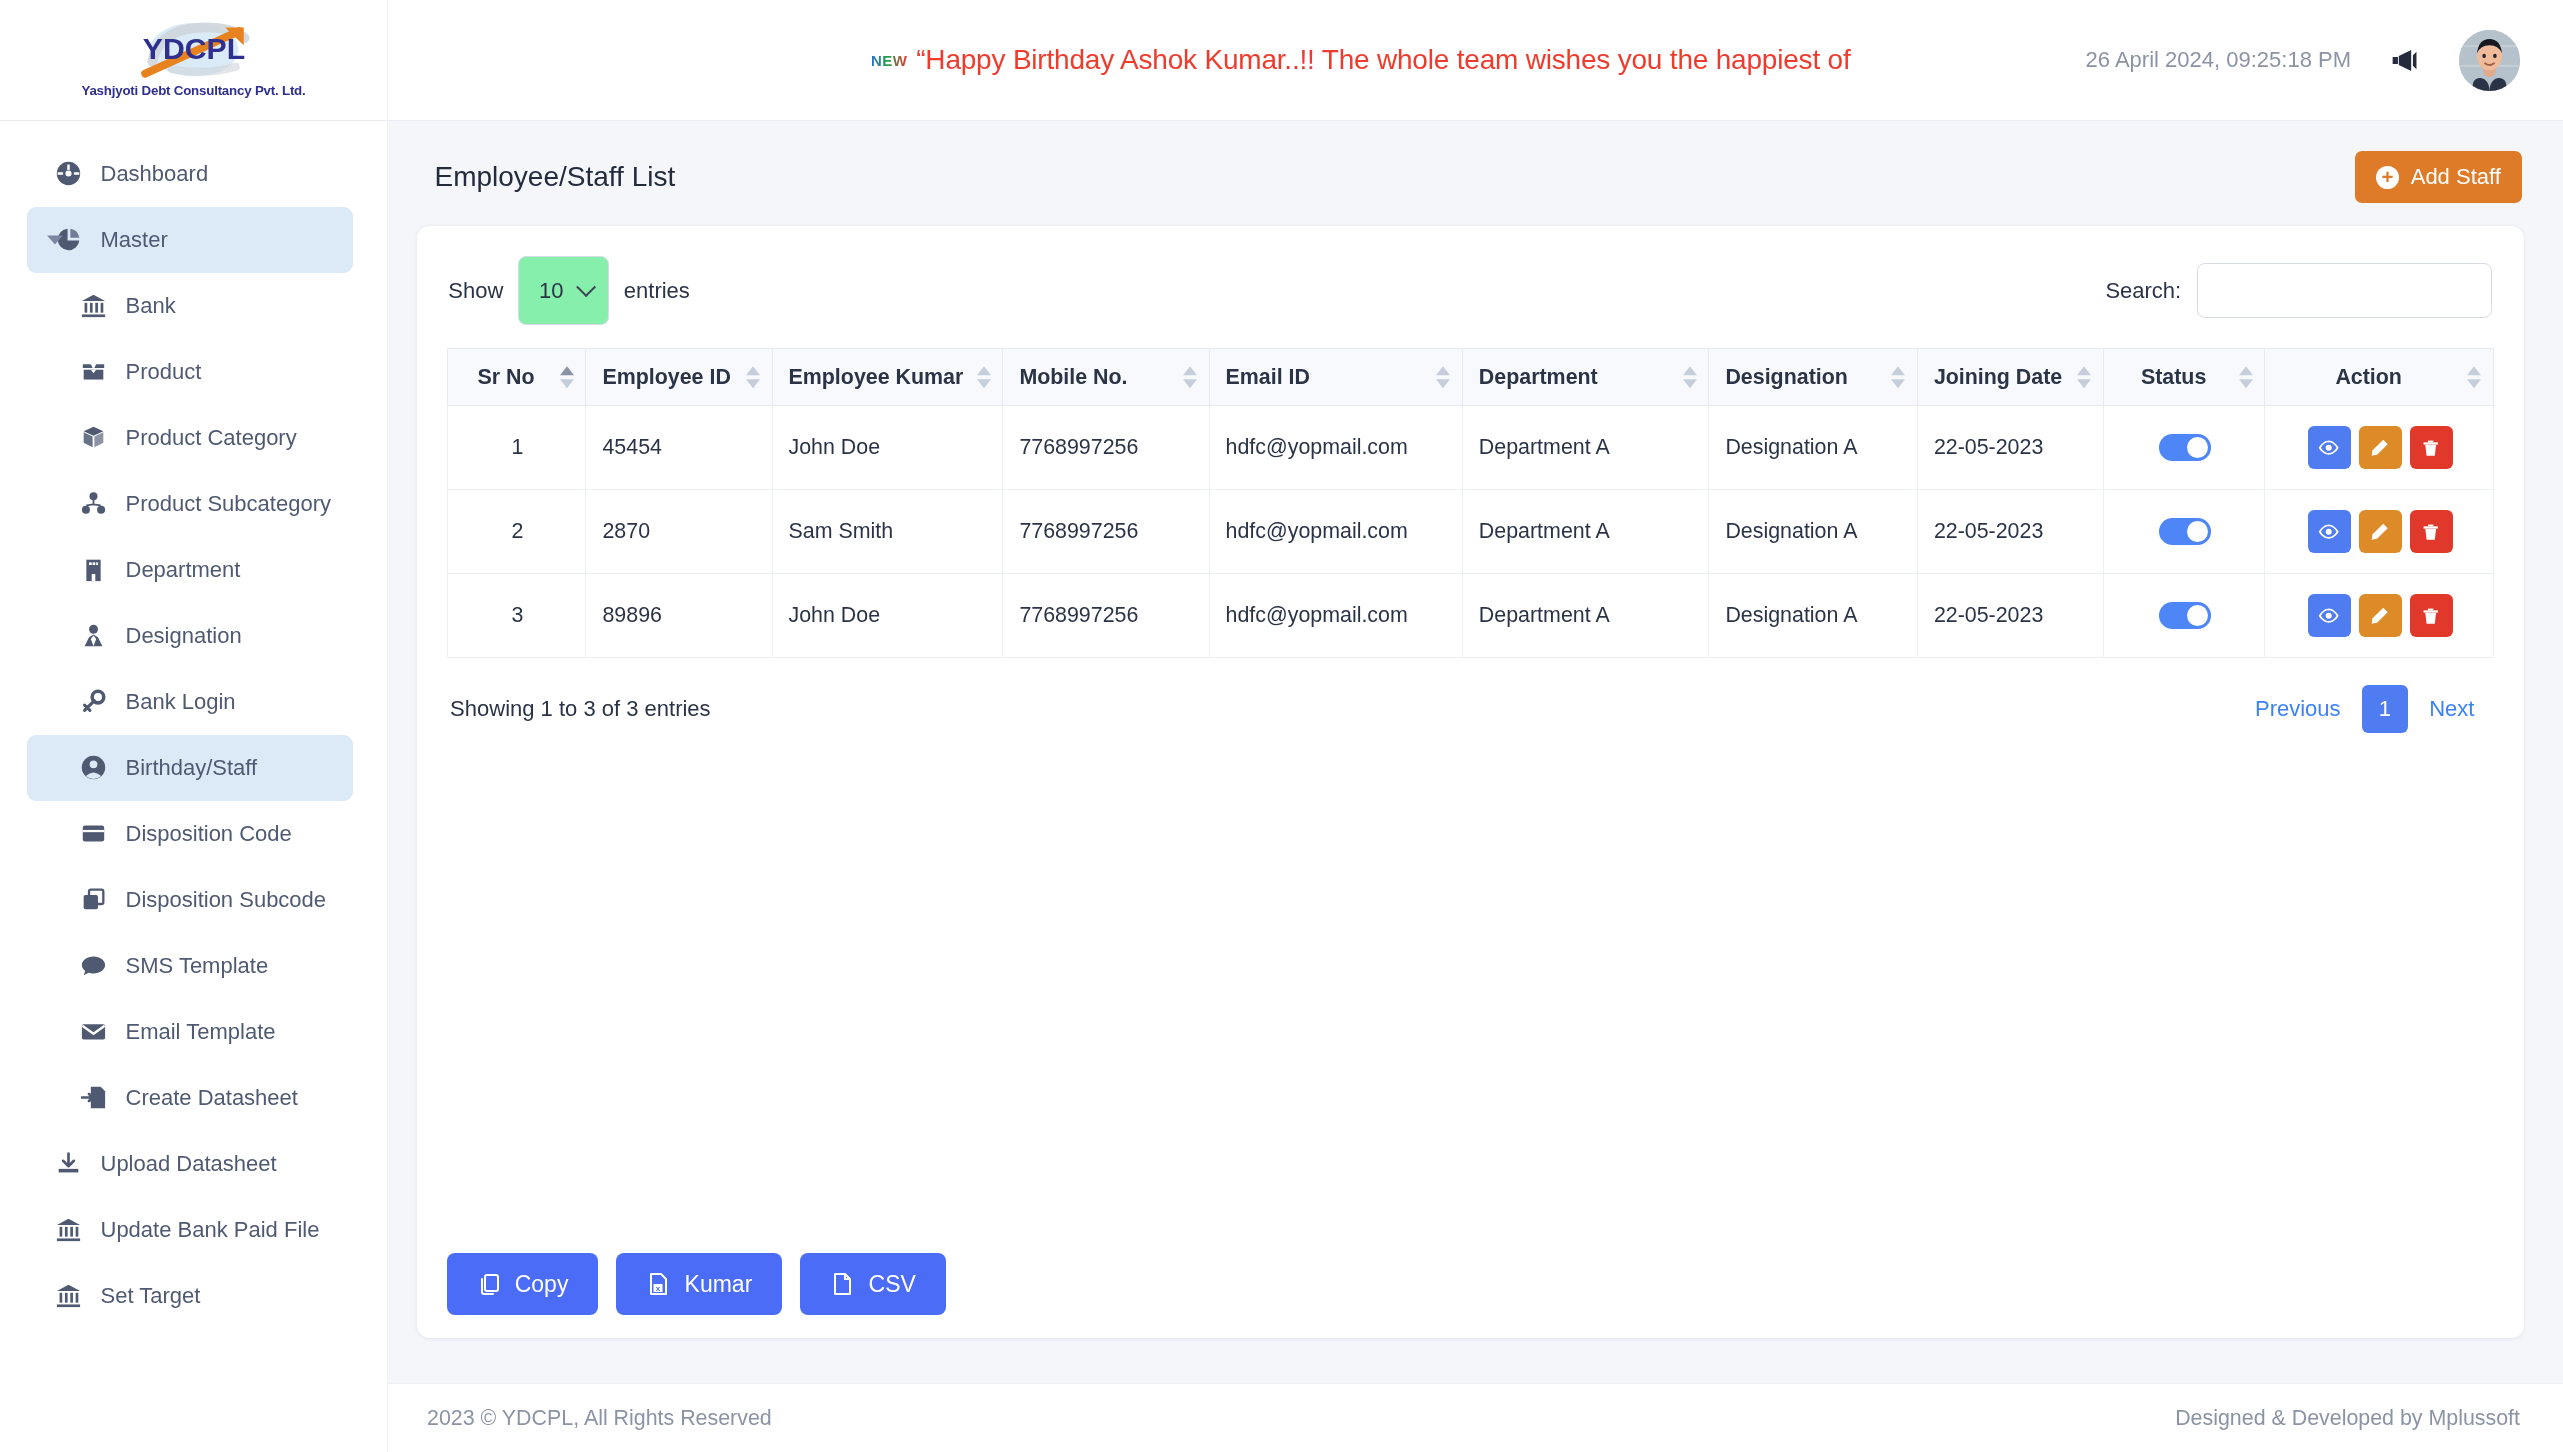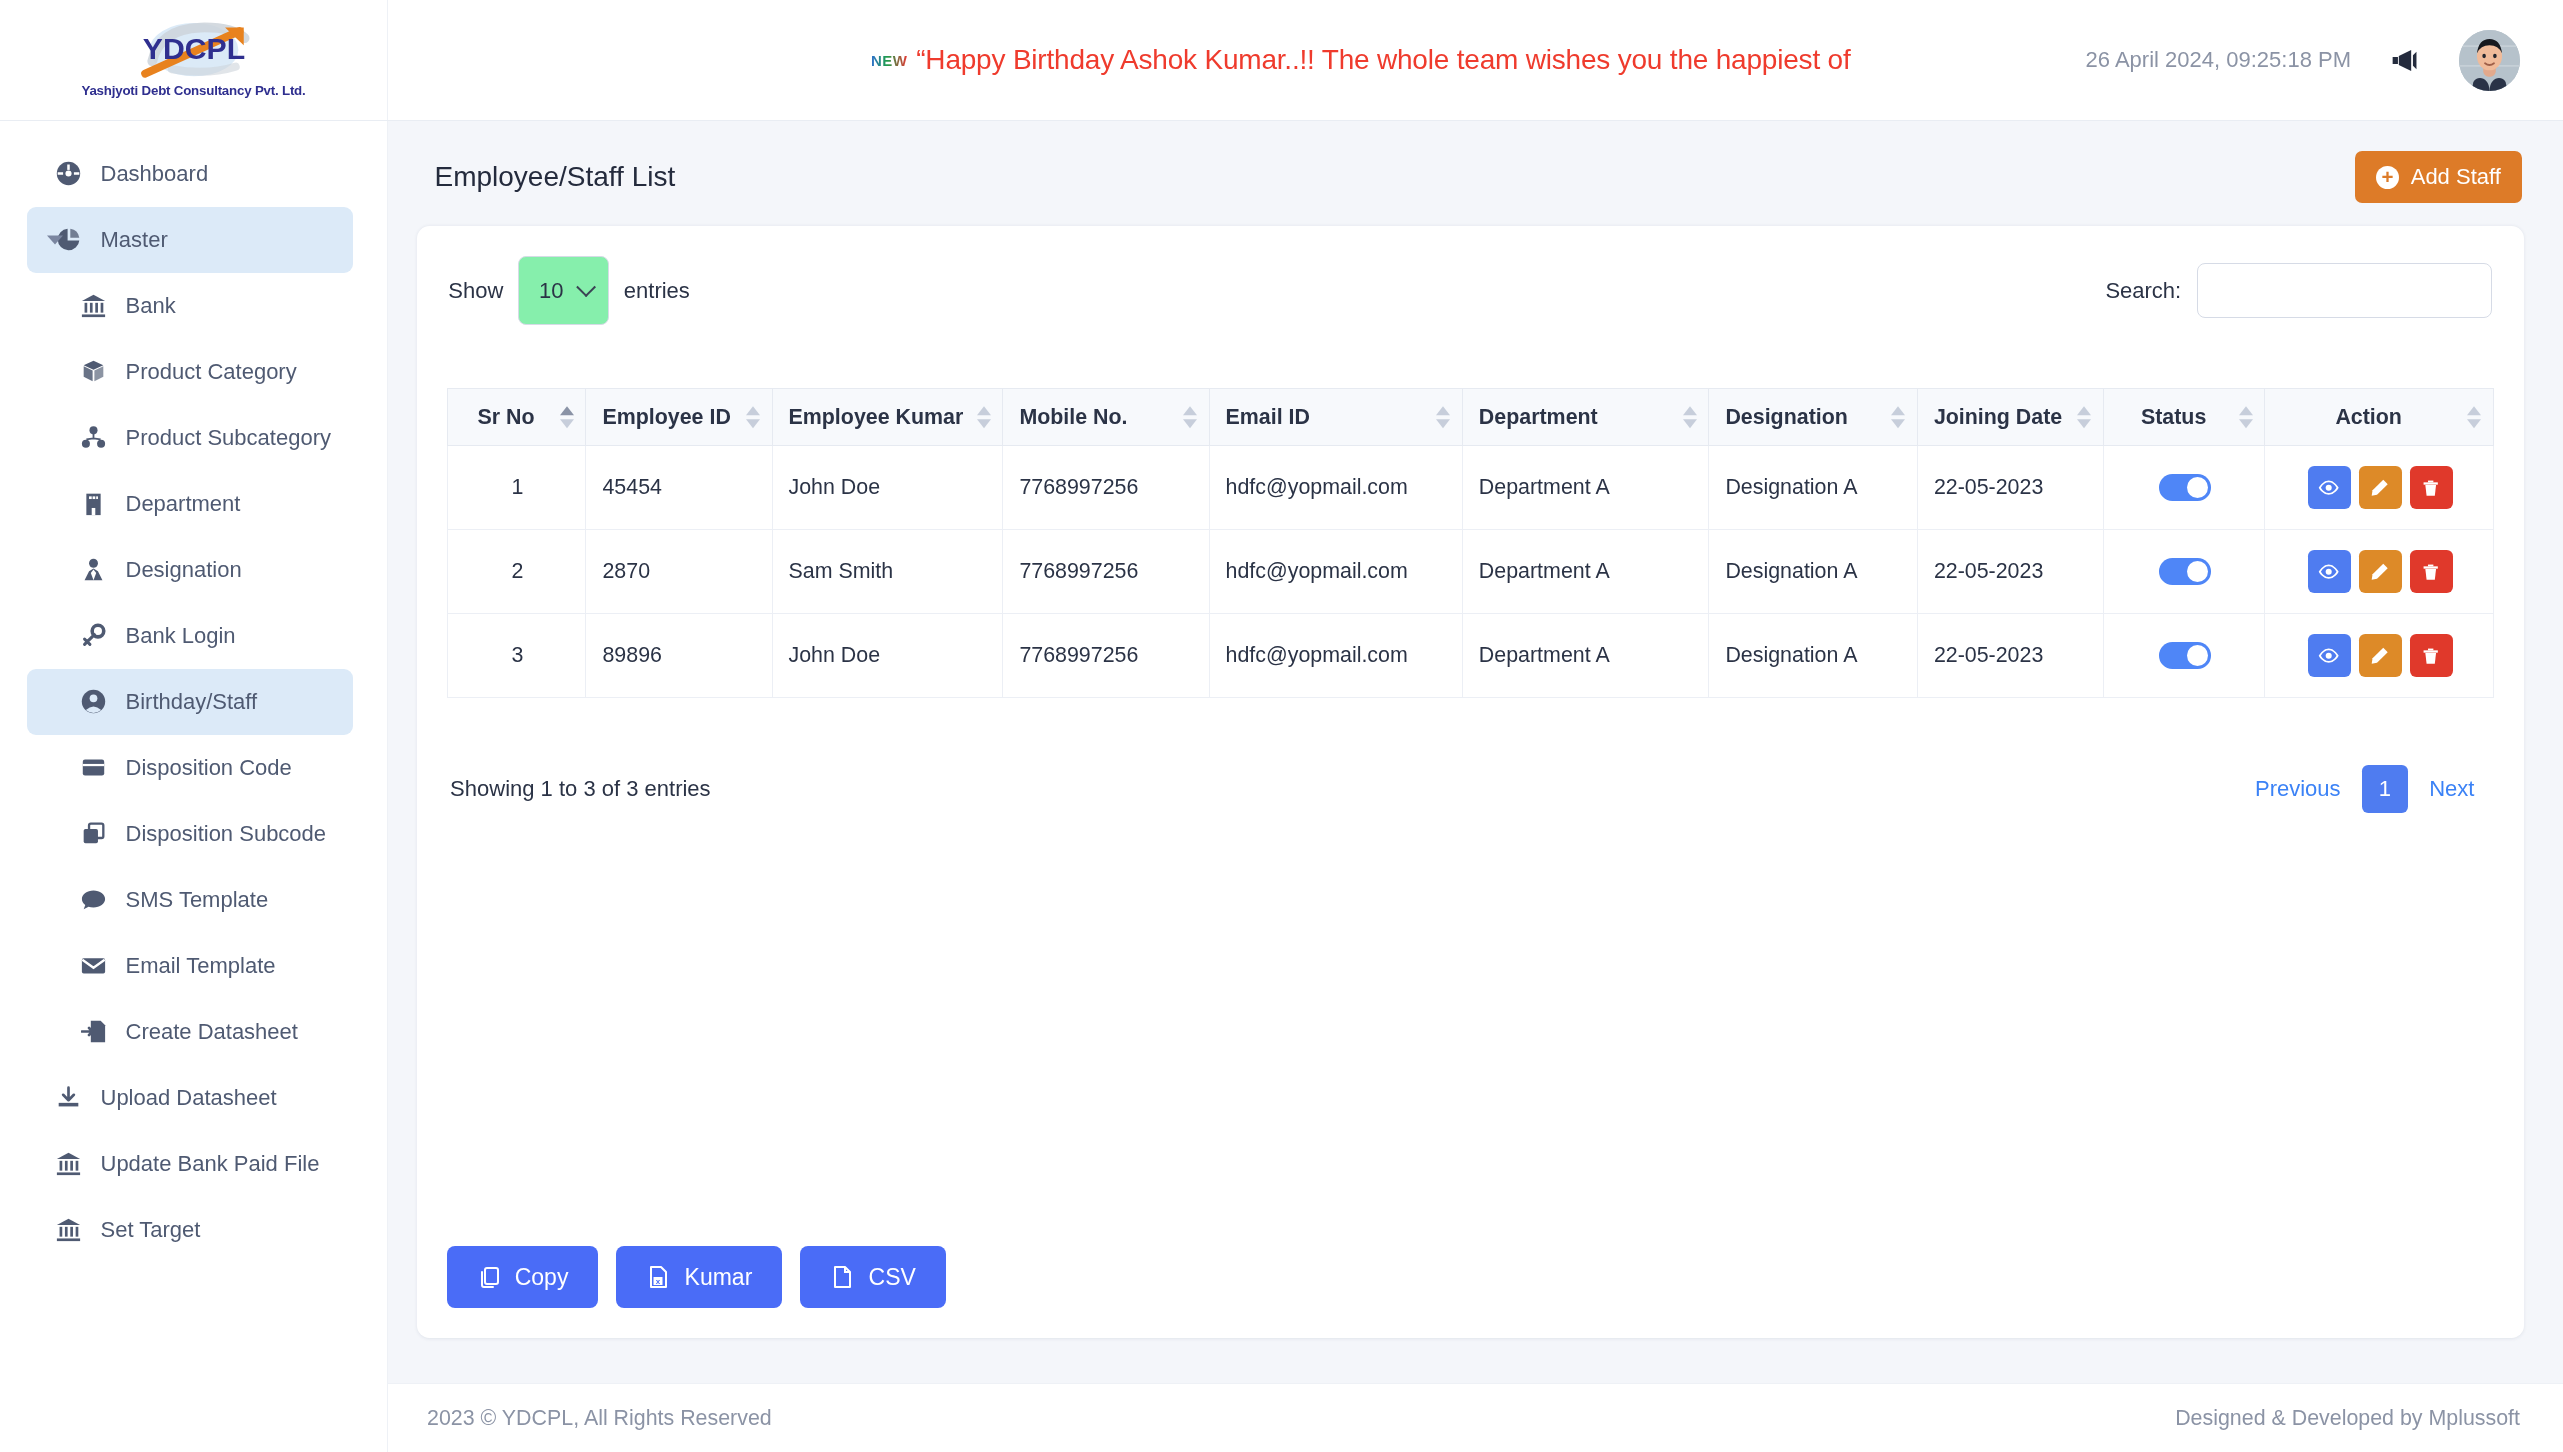--- a/index.html
+++ b/index.html
@@ -100,22 +100,22 @@
   }
   .plus-circle {
     width: 23px; height: 23px; border-radius: 50%; background: #fff;
     color: #dd7b28; font-size: 20.5px; font-weight: bold; line-height: 21.4px;
     text-align: center; flex: none;
   }
 
   .card {
     background: #fff; border-radius: 12.5px;
     box-shadow: 0 0.9px 3.6px rgba(30,50,90,.09);
-    padding: 30px 30px 30px 30px;
-    height: 1112px; display: flex; flex-direction: column; gap: 40px;
+    padding: 30px 30px 23px 30px;
+    height: 1112px; display: flex; flex-direction: column;
   }
 
   .table-controls {
     display: flex; align-items: center; justify-content: space-between;
     padding: 0 1.8px 23px 1.8px;
   }
   .show-entries { display: flex; align-items: center; gap: 15px; font-size: 22px; color: #2b3346; }
   .select-box {
     border: 1.8px solid #d6dbe6; border-radius: 8px; height: 69px;
     padding: 0 14.2px 0 19.6px; display: flex; align-items: center; gap: 16px;
@@ -282,20 +282,31 @@
               <rect x="4" y="11" width="3" height="11" fill="#4f5a72"></rect>
               <rect x="10" y="11" width="3" height="11" fill="#4f5a72"></rect>
               <rect x="16" y="11" width="3" height="11" fill="#4f5a72"></rect>
               <rect x="22" y="11" width="3" height="11" fill="#4f5a72"></rect>
               <rect x="1" y="24" width="26" height="3" fill="#4f5a72"></rect>
             </svg>
         </span>
         <span>Bank</span>
       </div>
 
+      <div class="nav-item sub">
+        <span class="ico">
+          <svg width="25" height="25" viewBox="0 0 28 28">
+              <path d="M2 6 L11 6 L13 10 L2 10 Z" fill="#4f5a72"></path>
+              <path d="M17 6 L26 6 L26 10 L15 10 Z" fill="#4f5a72"></path>
+              <path d="M3 12 L25 12 L25 23 L3 23 Z" fill="#4f5a72"></path>
+              <path d="M11 12 L14 16 L17 12 Z" fill="#fff"></path>
+            </svg>
+        </span>
+        <span>Product</span>
+      </div>
 
       <div class="nav-item sub">
         <span class="ico">
           <svg width="25" height="25" viewBox="0 0 28 28">
               <path d="M14 2 L25 7 L14 12 L3 7 Z" fill="#4f5a72"></path>
               <path d="M3 8 L13 13 L13 25 L3 20 Z" fill="#4f5a72" opacity=".85"></path>
               <path d="M25 8 L15 13 L15 25 L25 20 Z" fill="#4f5a72" opacity=".65"></path>
             </svg>
         </span>
         <span>Product Category</span>

